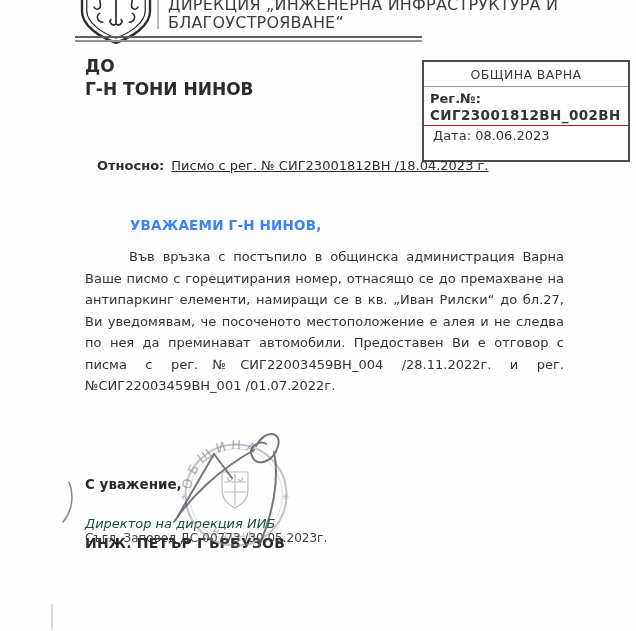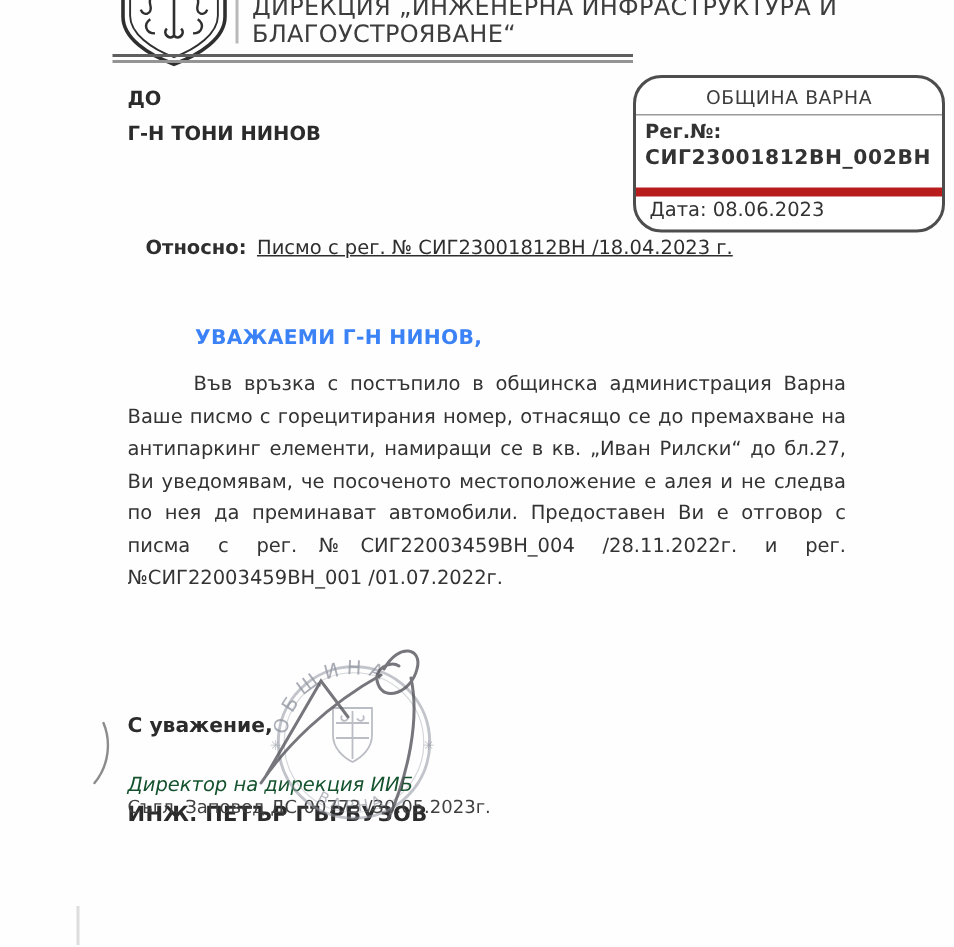--- a/index.html
+++ b/index.html
@@ -13,37 +13,37 @@
   .org-title{
     position:absolute;left:168px;top:-4px;width:420px;
     font-size:16px;line-height:18px;color:#3d3d3d;letter-spacing:0.2px;
   }
   .header-rule{
     position:absolute;left:75px;top:36px;width:347px;height:2px;
     border-top:2px solid #5f5f5f;border-bottom:2px solid #949494;
   }
   
   .recipient{position:absolute;left:85px;top:55px;font-weight:bold;
-    font-size:13px;color:#2b2b2b;line-height:23px;}
+    font-size:17px;color:#2b2b2b;line-height:23px;}
   
   .regbox{
-    position:absolute;left:422px;top:50px;width:204px;
-    border:2px solid #4d4d4d;border-radius:19px;background:#fff;
+    position:absolute;left:422px;top:60px;width:204px;
+    border:2px solid #4d4d4d;border-radius:0;background:#fff;
     font-size:13px;color:#333;
   }
   .regbox .mun{
     text-align:center;font-size:12.5px;color:#3c3c3c;
     padding:5px 4px 4px;border-bottom:1px solid #9a9a9a;letter-spacing:0.4px;
   }
   .regbox .reg{
-    padding:3px 6px 11px;font-weight:bold;line-height:17px;
-    border-bottom:6px solid #b91c1c;
+    padding:3px 6px 1px;font-weight:bold;line-height:17px;
+    border-bottom:1px solid #b91c1c;
   }
   .regbox .regnum{font-size:13.5px;letter-spacing:0.4px;}
-  .regbox .date{padding:2px 9px 5px;font-size:13px;}
+  .regbox .date{padding:2px 9px 17px;font-size:13px;}
   
   .subject{position:absolute;left:85px;top:158px;font-size:13px;color:#2e2e2e;margin-left:12px;}
   .subject .lbl{font-weight:bold;margin-right:7px;}
   .subject .txt{text-decoration:underline;}
   
   .salutation{position:absolute;left:130px;top:217px;
     font-weight:bold;font-size:13.5px;color:#3b82f6;letter-spacing:0.2px;}
   .bodytext{
     position:absolute;left:85px;top:246px;width:479px;
     font-size:13px;line-height:21.5px;text-align:justify;color:#333;

